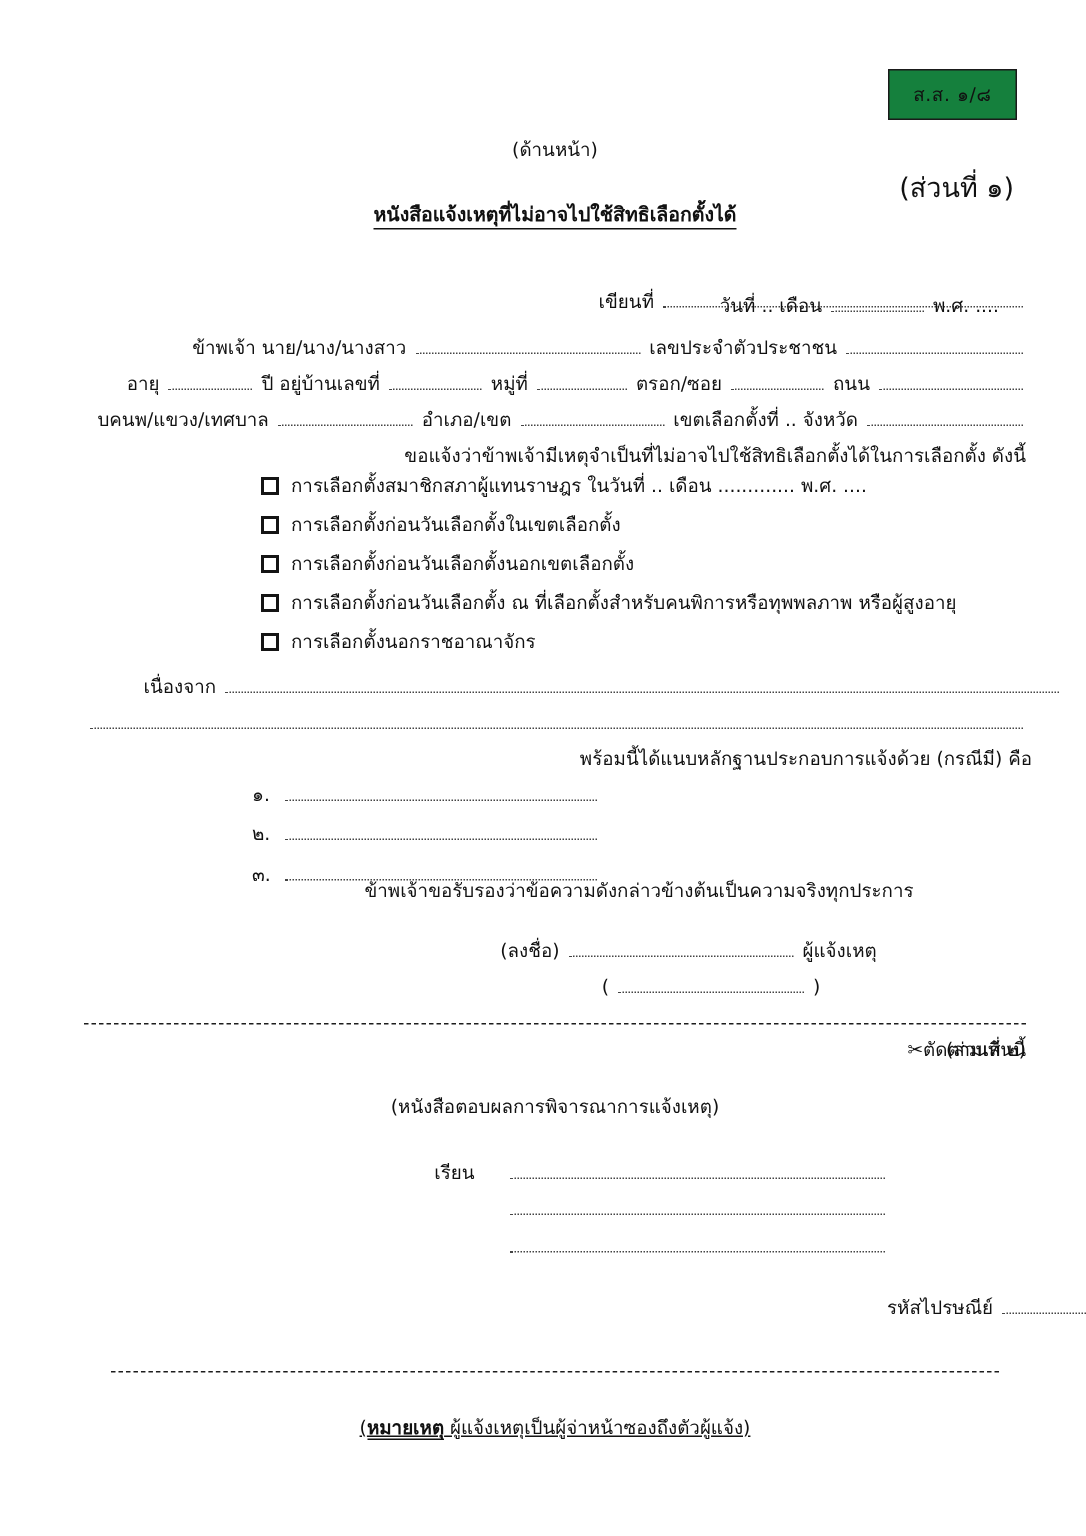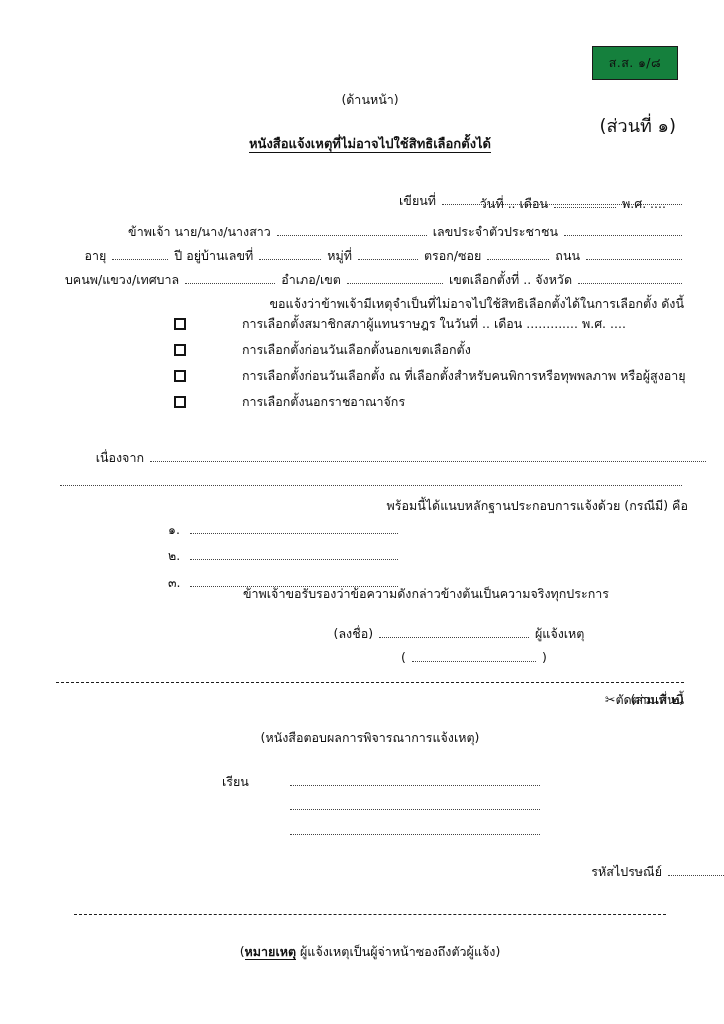--- a/index.html
+++ b/index.html
@@ -104,21 +104,20 @@
     top: 314px;
     left: 118px;
     width: 520px;
   }
   .choice {
     display: flex;
     align-items: flex-start;
     margin-bottom: 6.5px;
     font-size: 12.5px;
     white-space: nowrap;
-    gap: 48px;
   }
   .cbox {
     flex: 0 0 auto;
     width: 8px;
     height: 8px;
     border: 2px solid #141414;
     margin-right: 8px;
     margin-top: 4px;
     background: #fff;
   }
@@ -163,38 +162,40 @@
   .to-block {
     position: absolute;
     top: 772px;
     left: 166px;
     width: 420px;
   }
   .to-line {
     font-size: 12.5px;
     white-space: nowrap;
     margin-bottom: 5px;
+    text-align: center;
   }
   .to-word { display: inline-block; width: 62px; }
   .postcode { top: 862px; left: 228px; width: 400px; margin-left: 48px; }
 
   .bottom-rule {
     position: absolute;
     left: 18px;
     top: 914px;
     width: 592px;
     border-top: 1.5px dashed #1c1c1c;
   }
   .note {
     position: absolute;
     top: 942px;
     left: 0;
     width: 628px;
     text-align: center;
     font-size: 12.5px;
+    text-decoration: underline;
   }
   .note b {
     font-weight: bold;
     border-bottom: 1px solid #111;
   }
 </style>
 </head>
 <body>
 
 <div class="page">
@@ -255,20 +256,24 @@
 
     <div class="row intro-row">ขอแจ้งว่าข้าพเจ้ามีเหตุจำเป็นที่ไม่อาจไปใช้สิทธิเลือกตั้งได้ในการเลือกตั้ง ดังนี้</div>
 
     <div class="choices">
       <div class="choice">
         <span class="cbox"></span>
         <span>การเลือกตั้งสมาชิกสภาผู้แทนราษฎร ในวันที่ .. เดือน ............. พ.ศ. ....</span>
       </div>
       <div class="choice">
         <span class="cbox"></span>
+        <span>การเลือกตั้งก่อนวันเลือกตั้งในเขตเลือกตั้ง</span>
+      </div>
+      <div class="choice">
+        <span class="cbox"></span>
         <span>การเลือกตั้งก่อนวันเลือกตั้งนอกเขตเลือกตั้ง</span>
       </div>
       <div class="choice">
         <span class="cbox"></span>
         <span>การเลือกตั้งก่อนวันเลือกตั้ง ณ ที่เลือกตั้งสำหรับคนพิการหรือทุพพลภาพ หรือผู้สูงอายุ</span>
       </div>
       <div class="choice">
         <span class="cbox"></span>
         <span>การเลือกตั้งนอกราชอาณาจักร</span>
       </div>

